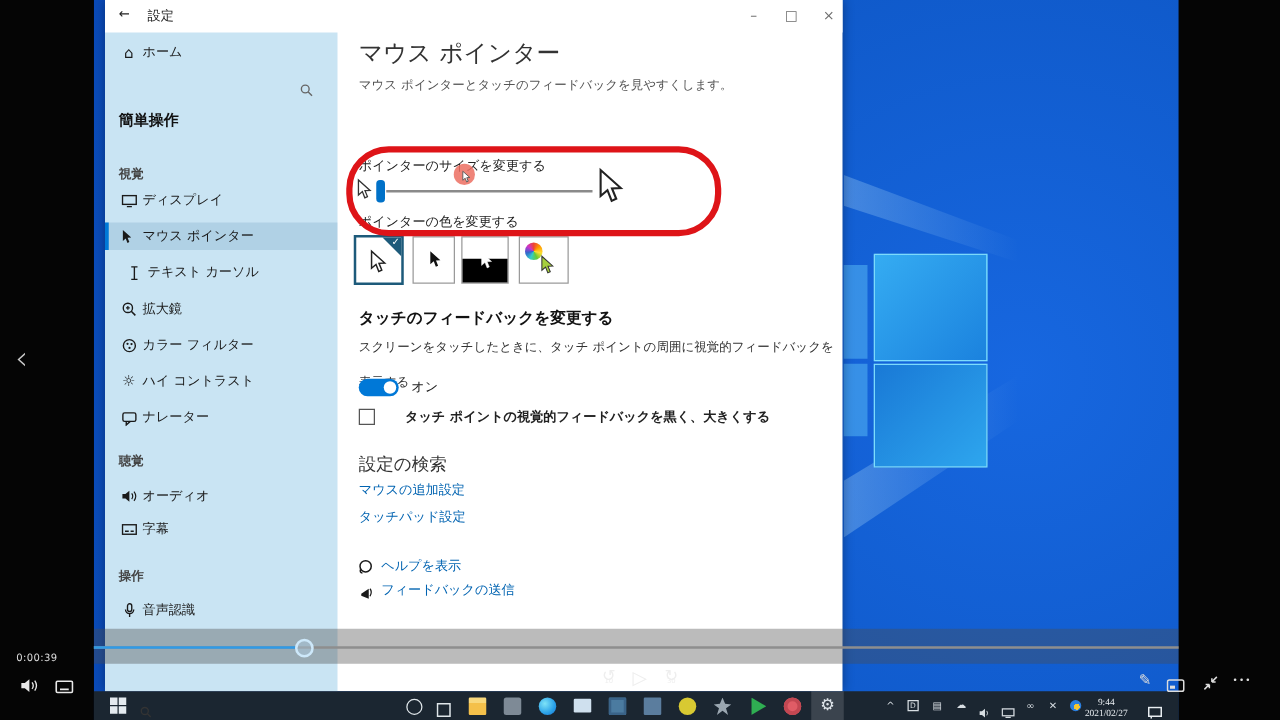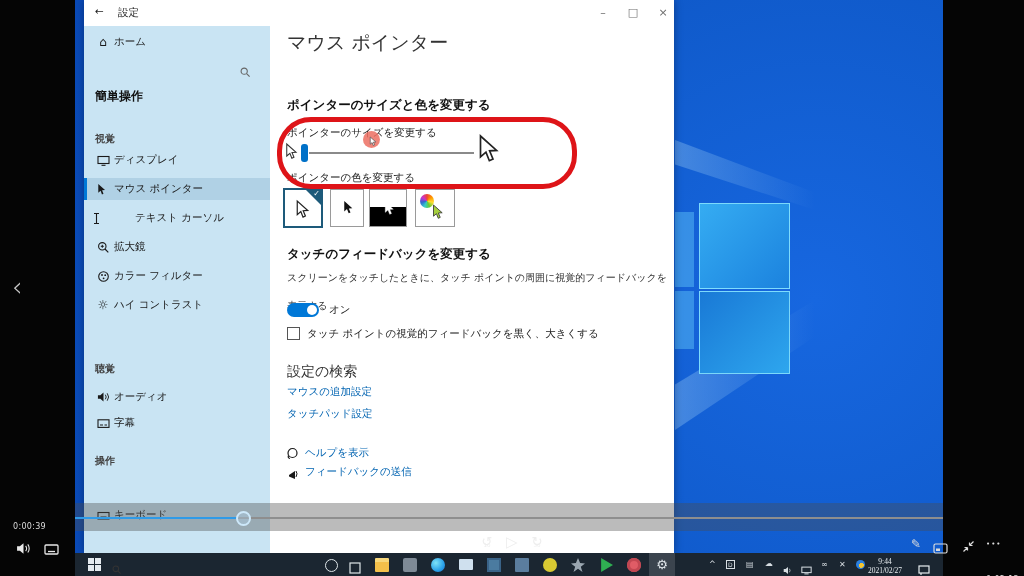--- a/index.html
+++ b/index.html
@@ -130,21 +130,21 @@
     <div class="abs sb-row sb-sel" style="left:0;top:152px;width:186px;">
       <span class="sb-accent" style="height:22px;"></span>
       <span class="ic" style="flex:0 0 27px;">
         <svg width="12" height="13" viewBox="0 0 20 24">
             <path d="M5 2 L5 18 L9.2 14.4 L11.8 21 L14.6 19.7 L12 13.4 L17.4 13.1 Z" fill="#1a1a1a"></path>
           </svg>
       </span>
       <span class="sb-label">マウス ポインター</span>
     </div>
 
-    <div class="abs sb-row" style="left:1px;top:181px;width:170px;gap:28px;">
+    <div class="abs sb-row" style="left:12px;top:181px;width:170px;">
       <span class="ic">
         <svg width="13" height="13" viewBox="0 0 13 13">
             <path d="M4 1.5 h5 M6.5 1.5 v10 M4 11.5 h5" fill="none" stroke="#1a1a1a" stroke-width="1.1"></path>
           </svg>
       </span>
       <span class="sb-label">テキスト カーソル</span>
     </div>
 
     <div class="abs sb-row" style="left:8px;top:210px;width:170px;">
       <span class="ic">
@@ -167,20 +167,29 @@
           </svg>
       </span>
       <span class="sb-label">カラー フィルター</span>
     </div>
 
     <div class="abs sb-row" style="left:8px;top:268px;width:170px;">
       <span class="ic">☼</span>
       <span class="sb-label">ハイ コントラスト</span>
     </div>
 
+    <div class="abs sb-row" style="left:8px;top:297px;width:170px;">
+      <span class="ic">
+        <svg width="13" height="13" viewBox="0 0 13 13">
+            <rect x="1.3" y="2.3" width="10.4" height="6.8" rx="1.4" fill="none" stroke="#1a1a1a" stroke-width="1.1"></rect>
+            <path d="M4 9.1 L4 12 L7.2 9.1" fill="none" stroke="#1a1a1a" stroke-width="1.1"></path>
+          </svg>
+      </span>
+      <span class="sb-label">ナレーター</span>
+    </div>
 
     <div class="abs sb-group" style="left:11px;top:336px;">聴覚</div>
 
     <div class="abs sb-row" style="left:8px;top:360px;width:170px;">
       <span class="ic">
         <svg width="13" height="12" viewBox="0 0 14 12">
             <path d="M1 4 h2.6 L7 1.2 v9.6 L3.6 8 H1 Z" fill="#1a1a1a"></path>
             <path d="M9 3.5 q1.8 2.5 0 5 M11 2 q3 4 0 8" fill="none" stroke="#1a1a1a" stroke-width="1"></path>
           </svg>
       </span>
@@ -192,34 +201,34 @@
         <svg width="13" height="13" viewBox="0 0 13 13">
             <rect x="1" y="2.8" width="11" height="7.6" fill="none" stroke="#1a1a1a" stroke-width="1.1"></rect>
             <path d="M3 8 h3 M7.5 8 h2.5" stroke="#1a1a1a" stroke-width="1.1"></path>
           </svg>
       </span>
       <span class="sb-label">字幕</span>
     </div>
 
     <div class="abs sb-group" style="left:11px;top:428px;">操作</div>
 
-
-    <div class="abs sb-row" style="left:8px;top:478px;width:170px;">
-      <span class="ic">
-        <svg width="13" height="13" viewBox="0 0 13 13">
-            <rect x="1" y="3.5" width="11" height="6.5" fill="none" stroke="#1a1a1a" stroke-width="1.1"></rect>
-            <line x1="3.5" y1="8" x2="9.5" y2="8" stroke="#1a1a1a" stroke-width="1"></line>
-          </svg>
-      </span>
-      <span class="sb-label">キーボード</span>
-    </div>
+    <div class="abs sb-row" style="left:8px;top:451px;width:170px;">
+      <span class="ic">
+        <svg width="13" height="13" viewBox="0 0 13 13">
+            <rect x="5" y="1" width="3.4" height="6.2" rx="1.7" fill="none" stroke="#1a1a1a" stroke-width="1.1"></rect>
+            <path d="M3.4 5.6 a3.3 3.3 0 0 0 6.6 0 M6.7 9 v2.5" fill="none" stroke="#1a1a1a" stroke-width="1.1"></path>
+          </svg>
+      </span>
+      <span class="sb-label">音声認識</span>
+    </div>
+
   </div>
 
   <div class="abs c-title" style="left:203px;top:30px;">マウス ポインター</div>
-  <div class="abs c-sec" style="left:203px;top:97px;">ポインターのサイズと色を変更する</div>
+  <div class="abs c-sub" style="left:203px;top:61px;">マウス ポインターとタッチのフィードバックを見やすくします。</div>
 
   <div class="abs c-lbl" style="left:203px;top:126px;">ポインターのサイズを変更する</div>
 
   <span class="abs" style="left:199px;top:142px;">
     <svg width="15" height="19" viewBox="0 0 20 24">
         <path d="M5 2 L5 18 L9.2 14.4 L11.8 21 L14.6 19.7 L12 13.4 L17.4 13.1 Z" fill="#fff" stroke="#333" stroke-width="1.4"></path>
       </svg>
   </span>
   <div class="abs sline" style="left:225px;top:152px;width:165px;"></div>
   <div class="abs shandle" style="left:217px;top:144px;"></div>
@@ -259,21 +268,21 @@
   <div class="abs c-sec" style="left:203px;top:246px;">タッチのフィードバックを変更する</div>
   <div class="abs c-desc" style="left:203px;top:271px;">スクリーンをタッチしたときに、タッチ ポイントの周囲に視覚的フィードバックを</div>
   <div class="abs c-desc" style="left:203px;top:299px;">表示する</div>
 
   <div class="abs toggle" style="left:203px;top:303px;">
     <span class="knob"></span>
   </div>
   <div class="abs c-lbl" style="left:245px;top:303px;">オン</div>
 
   <div class="abs cbx" style="left:203px;top:327px;"></div>
-  <div class="abs c-lbl" style="left:223px;top:327px;">タッチ ポイントの視覚的フィードバックを黒く、大きくする</div>
+  <div class="abs c-lbl" style="left:240px;top:327px;font-weight:bold;">タッチ ポイントの視覚的フィードバックを黒く、大きくする</div>
 
   <div class="abs c-rel" style="left:203px;top:363px;">設定の検索</div>
   <div class="abs c-link" style="left:203px;top:385px;">マウスの追加設定</div>
   <div class="abs c-link" style="left:203px;top:407px;">タッチパッド設定</div>
 
   <span class="abs" style="left:202px;top:445px;">
     <svg width="13" height="13" viewBox="0 0 13 13">
         <circle cx="6.5" cy="6" r="4.5" fill="none" stroke="#1a1a1a" stroke-width="1.2"></circle>
         <path d="M2.5 8.5 q-1 2.5 1.5 3" fill="none" stroke="#1a1a1a" stroke-width="1.2"></path>
       </svg>

